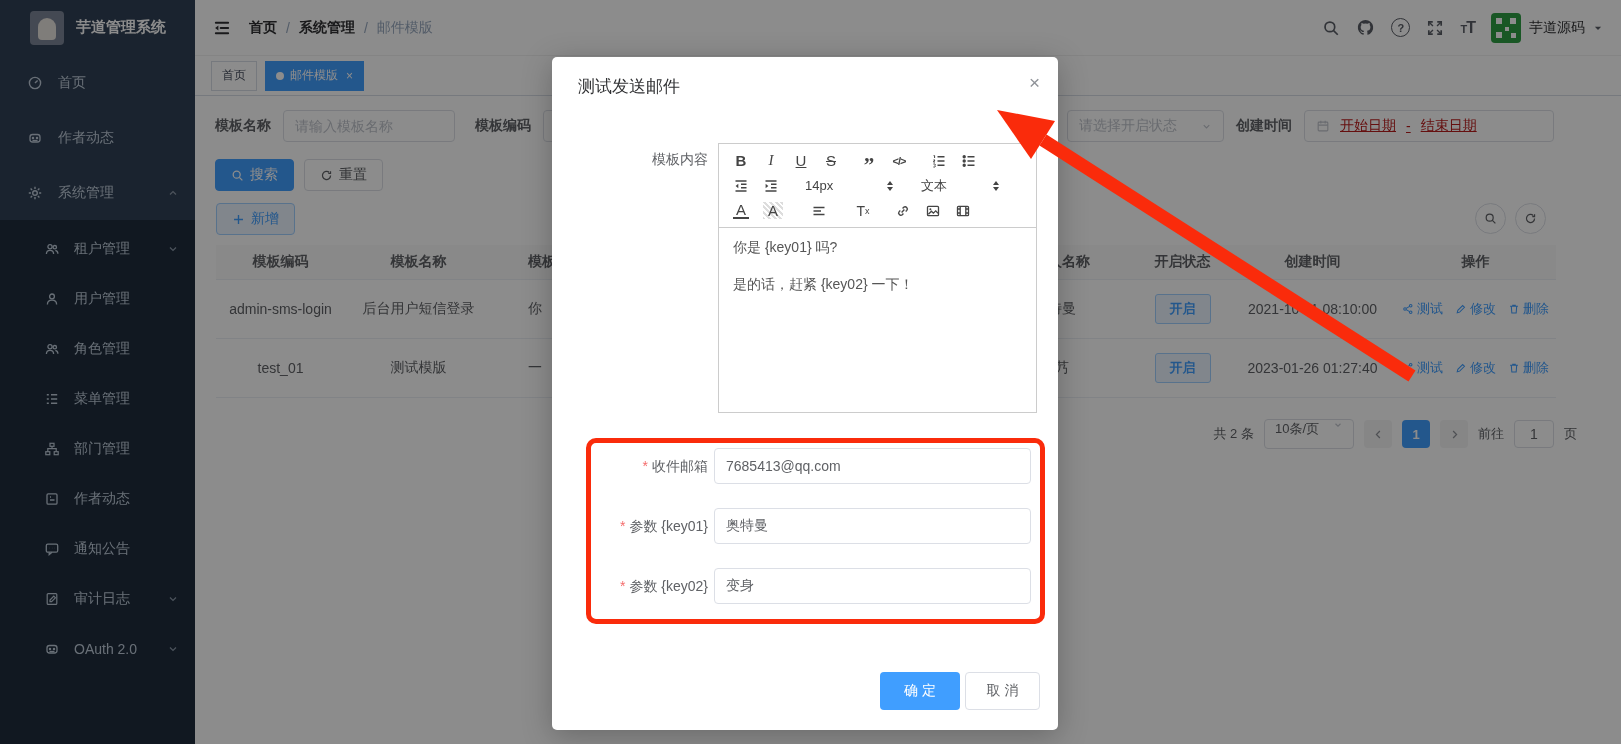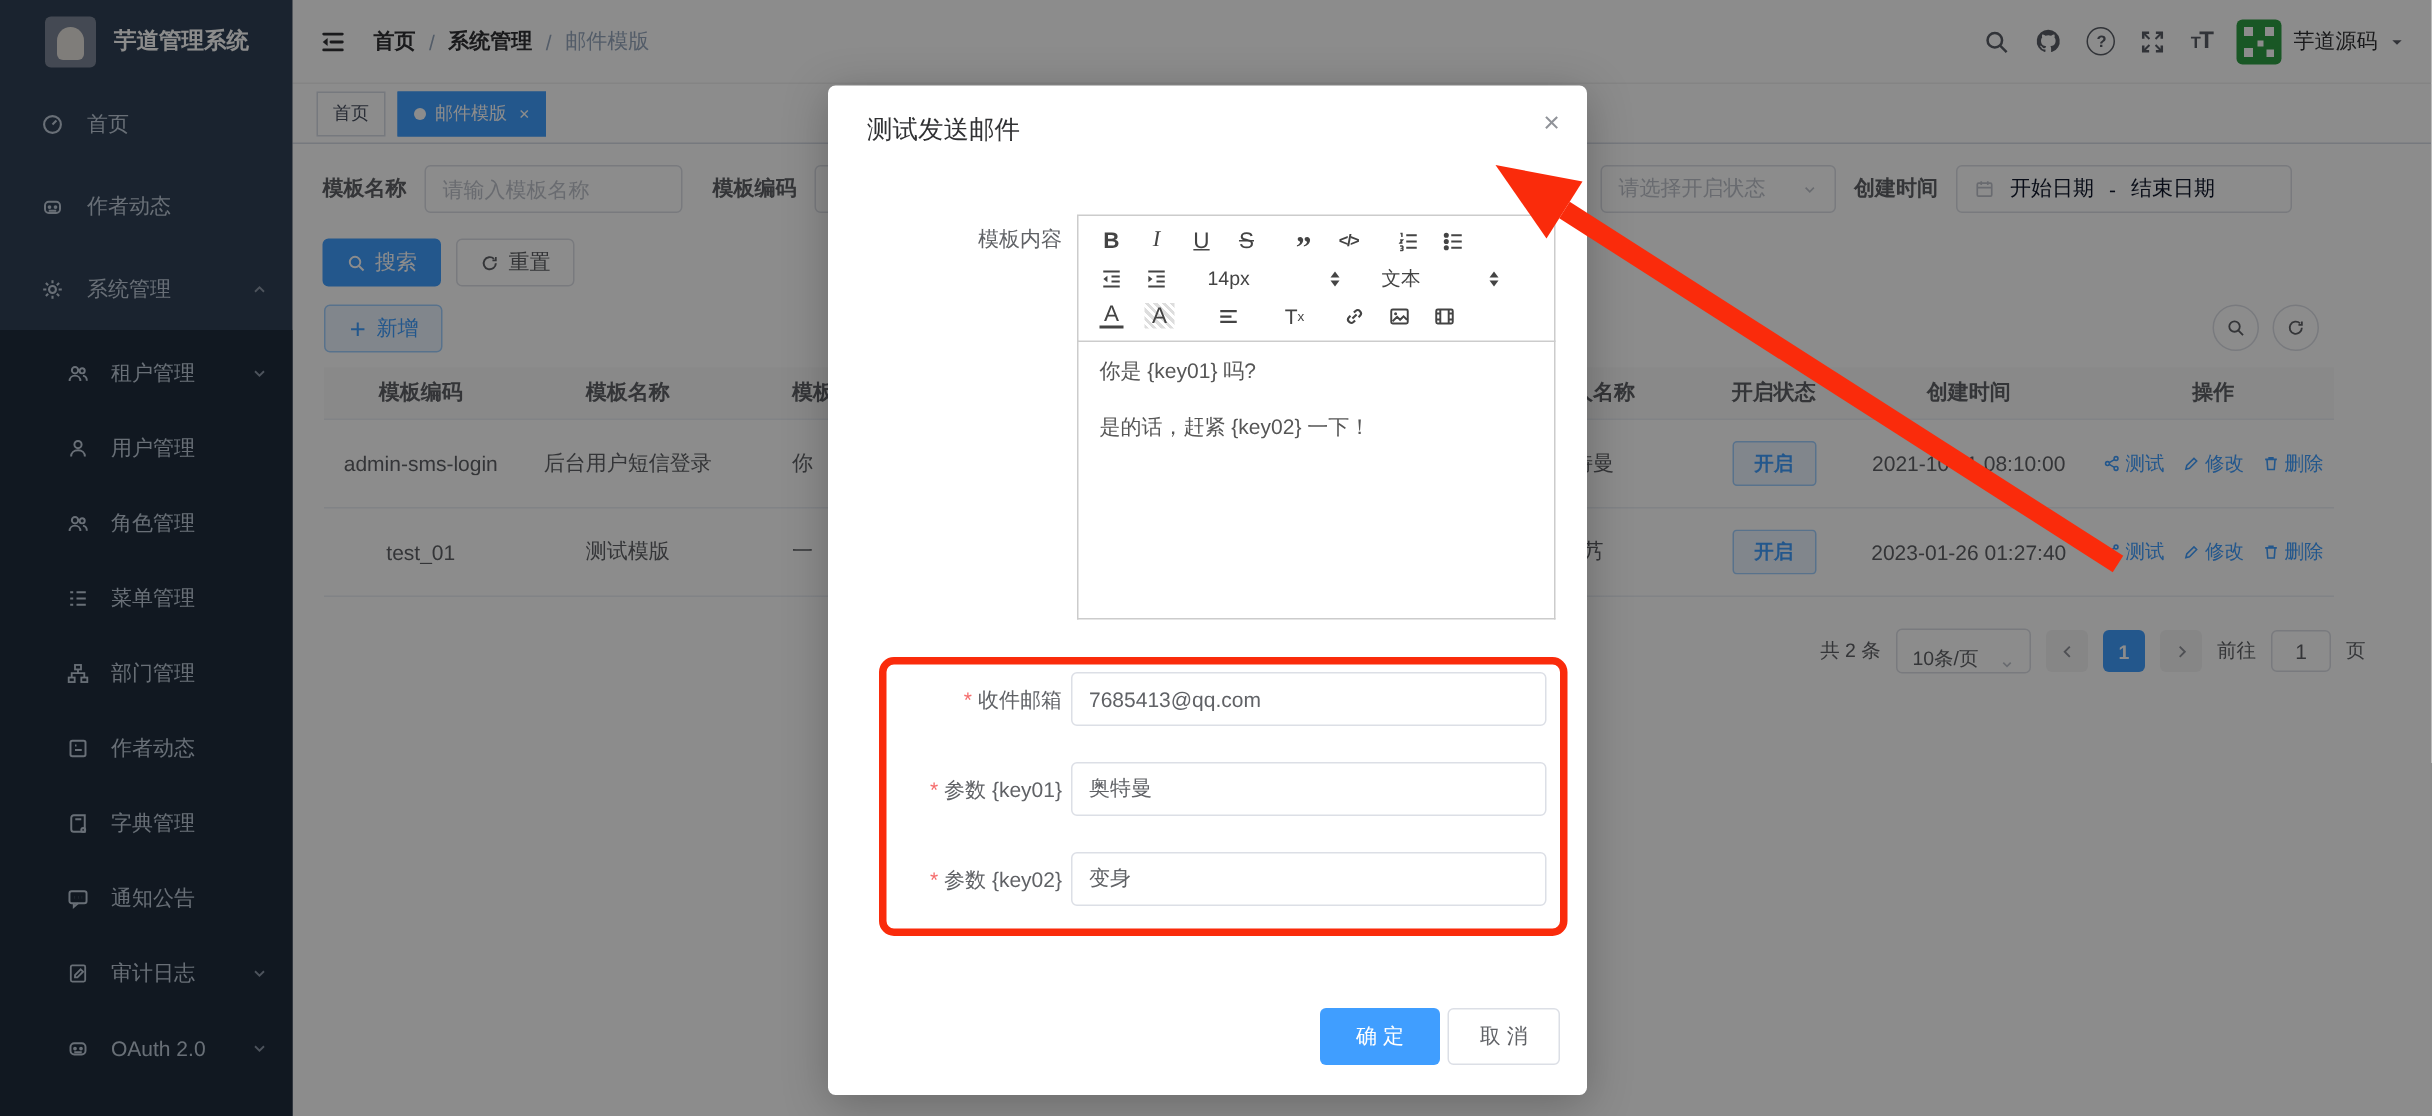--- a/index.html
+++ b/index.html
@@ -45,21 +45,21 @@
   .tag .dot{width:8px;height:8px;border-radius:50%;background:#fff;}
   .tag .x{font-size:12px;margin-left:2px;}
 
   .content{position:absolute;top:95px;left:0;right:0;bottom:0;}
   .filter-row{position:absolute;top:15px;left:20px;display:flex;align-items:center;gap:12px;}
   .f-label{font-weight:700;color:#606266;white-space:nowrap;}
   .inp{height:32px;border:1px solid #dcdfe6;border-radius:4px;padding:0 11px;font-size:14px;color:#606266;box-sizing:border-box;font-family:inherit;background:#fff;}
   .inp::placeholder{color:#c0c4cc;}
   .filter-right{position:absolute;top:15px;left:872px;display:flex;align-items:center;gap:12px;}
   .fake-select{width:157px;display:flex;align-items:center;justify-content:space-between;color:#c0c4cc;}
-  .date-range{width:224px;display:flex;align-items:center;gap:10px;color:#0f172a;}
+  .date-range{width:250px;display:flex;align-items:center;gap:10px;color:#b91c1c;text-decoration:underline;}
   .date-range .ph{flex:0 0 auto;}
   .btn-row{position:absolute;top:64px;left:20px;display:flex;gap:10px;}
   .btn{height:32px;display:inline-flex;align-items:center;gap:6px;padding:0 15px;border-radius:4px;font-size:14px;cursor:pointer;border:1px solid #dcdfe6;background:#fff;color:#606266;box-sizing:border-box;}
   .btn.primary{background:#409eff;border-color:#409eff;color:#fff;}
   .btn.plain{background:#ecf5ff;border-color:#a0cfff;color:#409eff;}
   .add-row{position:absolute;top:108px;left:21px;}
   .tool-circles{position:absolute;top:108px;right:75px;display:flex;gap:9px;}
   .circle-btn{width:29px;height:29px;border:1px solid #dcdfe6;border-radius:50%;display:flex;align-items:center;justify-content:center;color:#606266;cursor:pointer;background:#fff;}
 
   
@@ -70,21 +70,21 @@
   .td,.th{text-align:center;box-sizing:border-box;overflow:hidden;white-space:nowrap;}
   .c1{width:129px;}.c2{width:147px;}
   .c3{width:168px;text-align:left;padding-left:36px;}
   .c4{width:315px;}.c5{width:160px;}.c6{width:95px;}.c7{width:165px;}.c8{width:161px;}
   .status-tag{display:inline-block;padding:5px 14px;border:1px solid #a0cfff;background:#ecf5ff;color:#409eff;border-radius:3px;font-size:13px;font-weight:bold;}
   .acts{display:flex;justify-content:center;gap:12px;font-size:13px;}
   .alink{color:#409eff;display:inline-flex;align-items:center;gap:3px;cursor:pointer;text-decoration:none;}
 
   
   .pager{position:absolute;top:324px;right:44px;display:flex;align-items:center;gap:10px;font-size:13px;color:#606266;}
-  .psel{height:28px;border:1px solid #dcdfe6;border-radius:4px;display:flex;align-items:flex-end;gap:14px;padding:0 10px;color:#606266;cursor:pointer;background:#fff;}
+  .psel{height:28px;border:1px solid #dcdfe6;border-radius:4px;display:flex;align-items:flex-start;gap:14px;padding:0 10px;color:#606266;cursor:pointer;background:#fff;}
   .pbtn{width:28px;height:28px;border-radius:4px;background:#f4f4f5;display:flex;align-items:center;justify-content:center;color:#909399;cursor:pointer;}
   .pbtn.cur{background:#409eff;color:#fff;font-weight:700;}
   .goto-input{width:40px;height:28px;text-align:center;}
 
   
   .dim{position:absolute;inset:0;background:rgba(0,0,0,0.45);z-index:40;}
 
   
   .dialog{position:absolute;left:552px;top:57px;width:506px;height:673px;background:#fff;border-radius:5px;
           box-shadow:0 6px 30px rgba(0,0,0,.25);z-index:50;}
@@ -224,30 +224,20 @@
       <span class="lbl">部门管理</span>
     </div>
     <div class="sub-item">
       <span class="ic">
           <svg width="16" height="16" viewBox="0 0 16 16" fill="none" stroke="#bfcbd9" stroke-width="1.3">
             <rect x="3" y="2.8" width="10" height="10.4" rx="1.2"></rect>
             <path d="M6 6h1M6 9h4.5"></path>
           </svg>
         </span>
       <span class="lbl">作者动态</span>
-    </div>
-    <div class="sub-item">
-      <span class="ic">
-          <svg width="16" height="16" viewBox="0 0 16 16" fill="none" stroke="#bfcbd9" stroke-width="1.3">
-            <path d="M12.5 13.5H5.2A1.7 1.7 0 0 1 3.5 11.8V4.2A1.7 1.7 0 0 1 5.2 2.5h7.3v11z"></path>
-            <path d="M6.2 5.2h4"></path>
-            <circle cx="11.5" cy="12.3" r="1.3"></circle>
-          </svg>
-        </span>
-      <span class="lbl">字典管理</span>
     </div>
     <div class="sub-item">
       <span class="ic">
           <svg width="16" height="16" viewBox="0 0 16 16" fill="none" stroke="#bfcbd9" stroke-width="1.3">
             <rect x="2.3" y="3.2" width="11.4" height="8" rx="1.5"></rect>
             <path d="M5.2 11.2v2.4l2.8-2.4"></path>
             <path d="M5.4 7.2h.1M8 7.2h.1M10.6 7.2h.1" stroke-width="1.8"></path>
           </svg>
         </span>
       <span class="lbl">通知公告</span>

